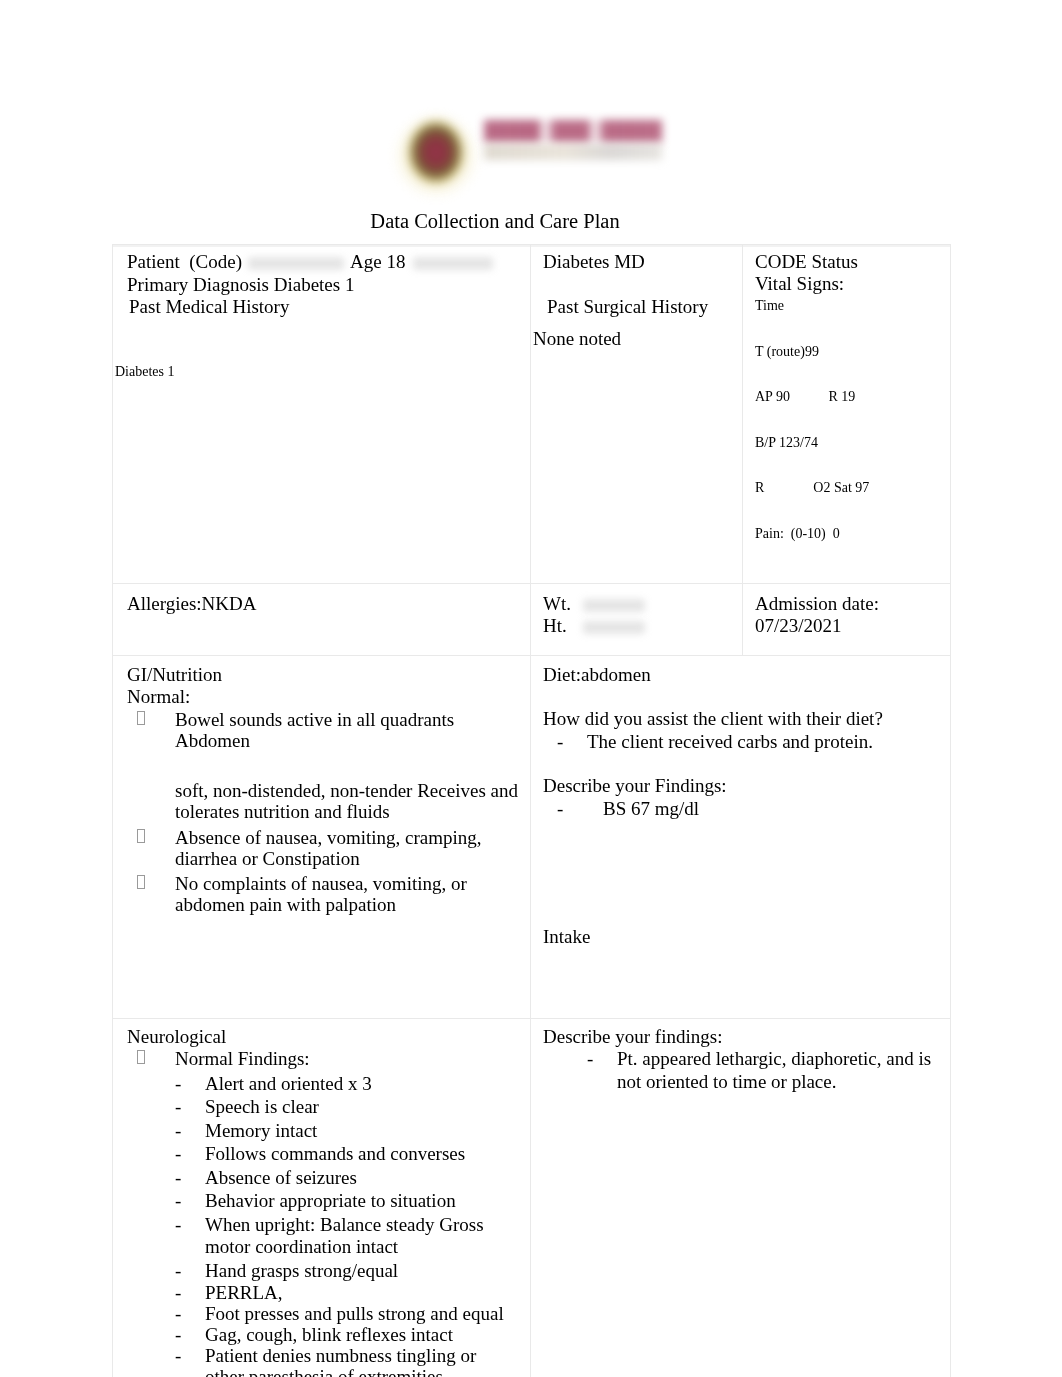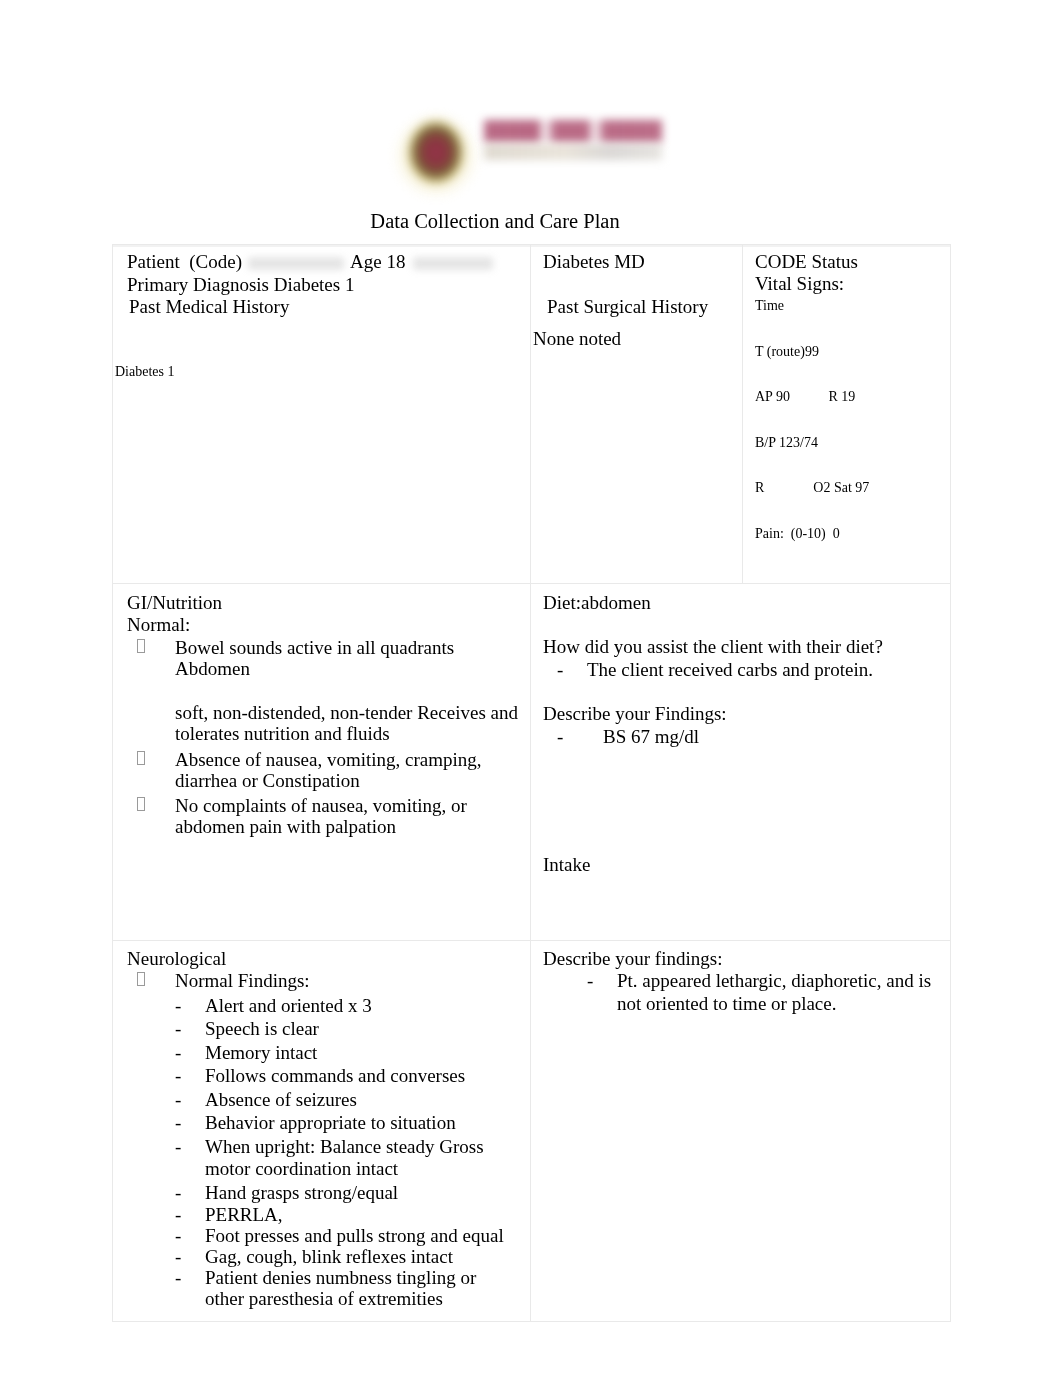--- a/index.html
+++ b/index.html
@@ -216,32 +216,51 @@
         <div class="vitals-spacer" style="height:23px"></div>
         <div class="vitals-line">B/P 123/74</div>
         <div class="vitals-spacer" style="height:23px"></div>
         <div class="vitals-line">R              O2 Sat 97</div>
         <div class="vitals-spacer" style="height:23px"></div>
         <div class="vitals-line">Pain:  (0-10)  0</div>
       </div>
     </td>
   </tr>
 
+  <tr>
+    <td>
+      <div class="cell" style="padding-top:9px;padding-bottom:18px;">
+        <div class="line">Allergies:NKDA</div>
+      </div>
+    </td>
+    <td>
+      <div class="cell narrow-pad" style="padding-top:9px;padding-bottom:18px;line-height:22px;">
+        <div class="line"><span>Wt.</span><span class="redact" style="width:62px;margin-left:12px;"></span></div>
+        <div class="line"><span>Ht.</span><span class="redact" style="width:62px;margin-left:16px;"></span></div>
+      </div>
+    </td>
+    <td>
+      <div class="cell" style="padding-left:12px;padding-top:9px;padding-bottom:18px;line-height:22px;">
+        <div class="line">Admission date:</div>
+        <div class="line">07/23/2021</div>
+      </div>
+    </td>
+  </tr>
 
   <tr>
     <td>
       <div class="cell" style="padding-top:8px;">
         <div class="line">GI/Nutrition</div>
         <div class="line">Normal:</div>
         <ul class="tofu">
           <li>
             <span class="tofu-marker"></span>
             <span>Bowel sounds active in all quadrants Abdomen</span>
           </li>
-          <li style="padding-left:48px;margin-top:22px;">
+          <li style="padding-left:48px;margin-top:28px;">
             <span>soft, non-distended, non-tender Receives and tolerates nutrition and fluids</span>
           </li>
           <li style="margin-top:4px;">
             <span class="tofu-marker"></span>
             <span>Absence of nausea, vomiting, cramping, diarrhea or Constipation</span>
           </li>
           <li style="margin-top:3px;">
             <span class="tofu-marker"></span>
             <span>No complaints of nausea, vomiting, or abdomen pain with palpation</span>
           </li>

